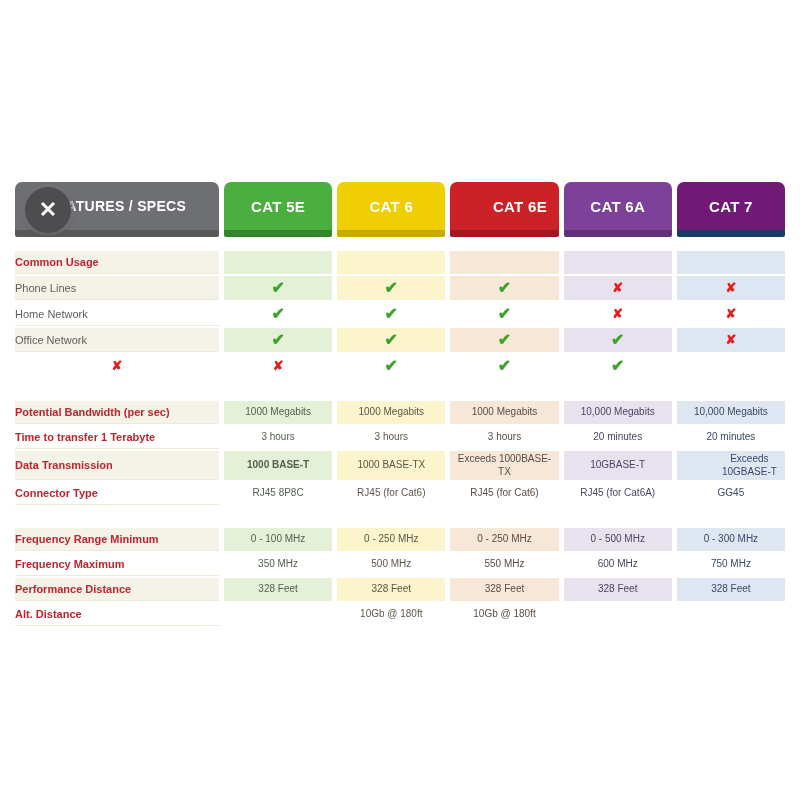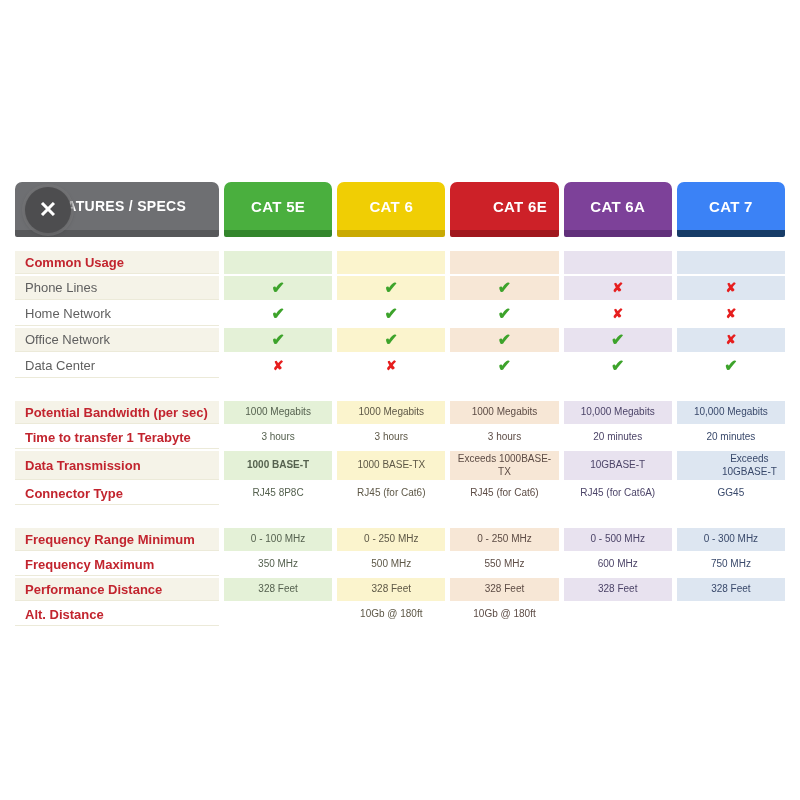--- a/index.html
+++ b/index.html
@@ -15,22 +15,22 @@
   .spec-tab{background:#6e6f72;border-bottom-color:#57585a;font-size:14px}
 
   .close-btn{position:absolute;left:10px;top:5px;width:46px;height:46px;border-radius:50%;
        background:#4d4d4f;display:flex;align-items:center;justify-content:center;cursor:pointer;
        box-shadow:0 0 0 3px rgba(120,120,122,.55),0 1px 5px rgba(0,0,0,.35)}
   .close-btn .x{color:#fff;font-size:22px;font-weight:700;line-height:1}
 
   
   .section{margin-bottom:23px}
   .row{display:grid;grid-template-columns:204px repeat(5,1fr);gap:5px;margin-bottom:2px}
-  .label-cell{display:flex;align-items:center;padding-left:10px;min-height:23px;
-       border-bottom:1px solid #ecead f;border-bottom:1px solid #ecead9;font-size:13px}
+  .label-cell{display:flex;align-items:center;padding-left:0;min-height:23px;
+       border-bottom:1px solid #ecead f;border-bottom:1px solid #ecead9;font-size:11px}
   .lab-tint{background:#f5f3e8}
   .lab-red{color:#c2242e;font-weight:700}
   .lab-plain{color:#5f5f5f}
   .value-cell{display:flex;align-items:center;justify-content:center;min-height:23px;
        text-align:center;font-size:10px;line-height:1.25;padding:2px 4px}
   .lighten{background-image:linear-gradient(rgba(255,255,255,.55),rgba(255,255,255,.55))}
   .mark-check{color:#3da32b;font-size:16px;font-weight:700}
   .mark-cross{color:#e61e1e;font-size:13px;font-weight:700}
   .val{font-weight:400}
 </style>
@@ -48,21 +48,21 @@
       </div>
       <div class="tab cat-tab" style="background: rgb(240, 206, 4); border-bottom-color: rgb(201, 170, 3);">
         <span>CAT 6</span>
       </div>
       <div class="tab cat-tab" style="background: rgb(205, 33, 40); border-bottom-color: rgb(161, 24, 30); padding-left: 31px;">
         <span>CAT 6E</span>
       </div>
       <div class="tab cat-tab" style="background: rgb(125, 65, 153); border-bottom-color: rgb(97, 48, 123);">
         <span>CAT 6A</span>
       </div>
-      <div class="tab cat-tab" style="background: #3b82f6; border-bottom-color: rgb(23, 60, 104);">
+      <div class="tab cat-tab" style="background: #701a75; border-bottom-color: rgb(23, 60, 104);">
         <span>CAT 7</span>
       </div>
       <div class="close-btn">
       <span class="x">✕</span>
     </div>
   </div>
   <div id="table-body">
       <div class="section">
         <div class="row">
           <div class="label-cell lab-tint">
@@ -128,23 +128,20 @@
             <span class="mark-check">✔</span>
           </div>
           <div class="value-cell" style="background: rgb(232, 226, 239);">
             <span class="mark-check">✔</span>
           </div>
           <div class="value-cell" style="background: rgb(221, 230, 241);">
             <span class="mark-cross">✘</span>
           </div>
         </div>
         <div class="row">
-          <div class="label-cell">
-            <span class="lab-plain">Data Center</span>
-          </div>
           <div class="value-cell">
             <span class="mark-cross">✘</span>
           </div>
           <div class="value-cell">
             <span class="mark-cross">✘</span>
           </div>
           <div class="value-cell">
             <span class="mark-check">✔</span>
           </div>
           <div class="value-cell">

